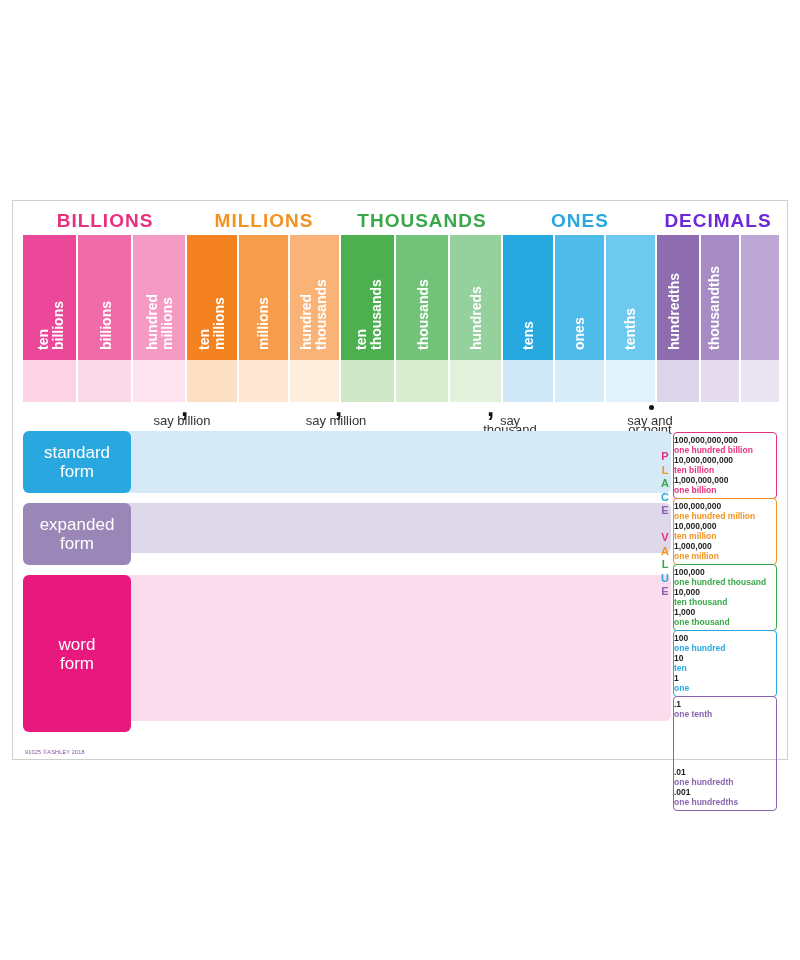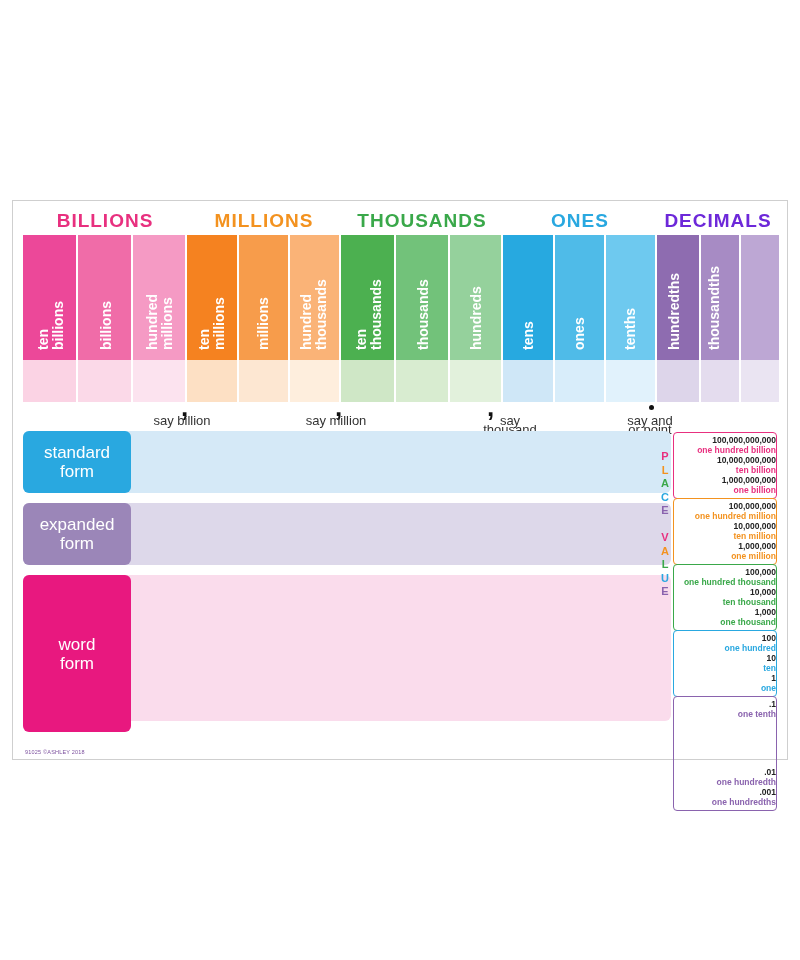--- a/index.html
+++ b/index.html
@@ -180,21 +180,21 @@
     font-weight: bold;
     line-height: 13.5px;
   }
   .pv-box {
     position: absolute;
     left: 14px;
     width: 104px;
     box-sizing: border-box;
     border: 1px solid #999;
     border-radius: 4px;
-    text-align: right;
+    text-align: left;
     padding: 2px 0 3px 0;
   }
   .pv-box div {
     font-size: 8.5px;
     line-height: 10px;
     font-weight: bold;
   }
 
   .copyright {
     position: absolute;
@@ -303,21 +303,21 @@
     <div class="dot" style="left:626px;"></div>
     <div class="comma-cap" style="left:592px;white-space:pre-line;">say and
 or point</div>
   </div>
 
   <div class="forms">
     <div class="form-row" style="top:0px;height:62px;background:#d5e9f7;">
       <div class="form-tab" style="height:62px;background:#29a8e0;">standard
 form</div>
     </div>
-    <div class="form-row" style="top:72px;height:62px;background:#ddd8ea;padding-left:10px;">
+    <div class="form-row" style="top:72px;height:50px;background:#ddd8ea;padding-left:10px;">
       <div class="form-tab" style="height:62px;background:#9b86b8;">expanded
 form</div>
     </div>
     <div class="form-row" style="top:144px;height:146px;background:#fadcec;">
       <div class="form-tab" style="height:157px;background:#e8187f;">word
 form</div>
     </div>
   </div>
 
   <div class="pv-side">

